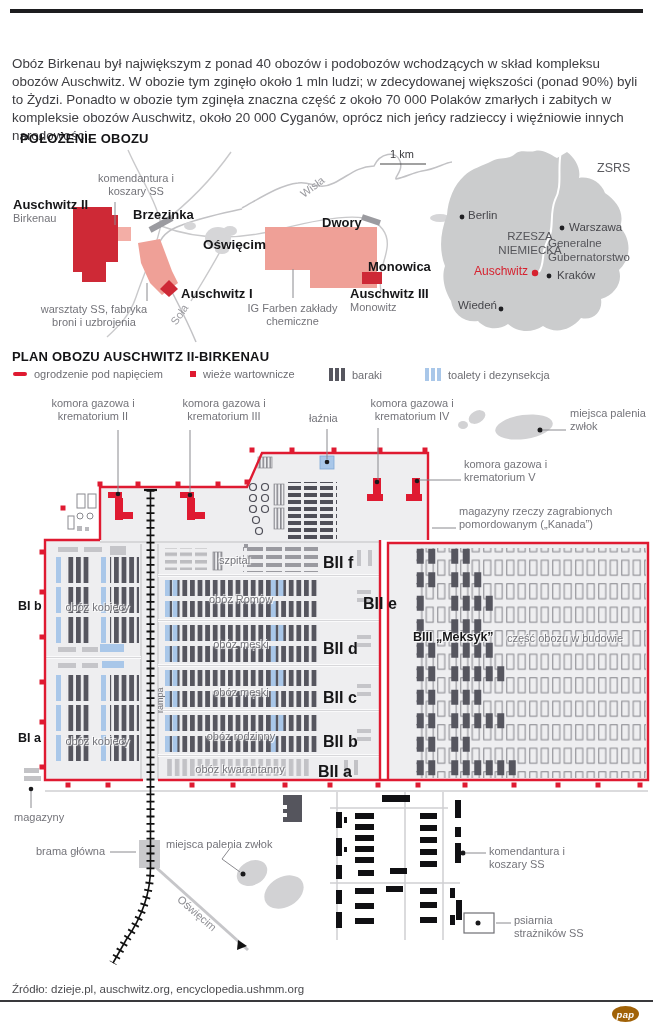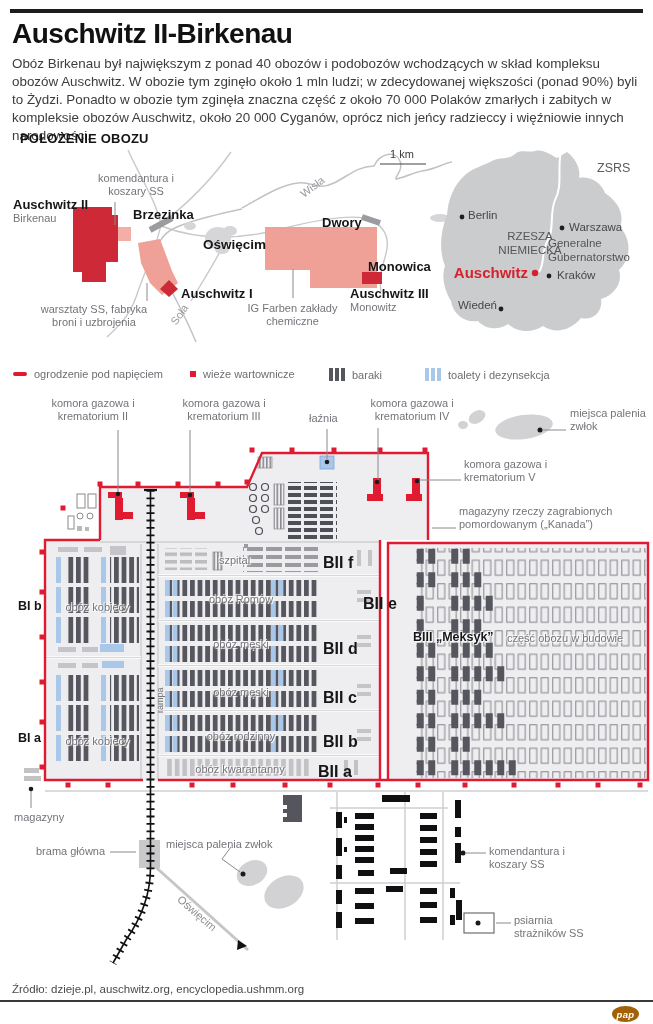--- a/index.html
+++ b/index.html
@@ -12,40 +12,39 @@
   .map,.plan{position:absolute;left:0;width:653px;}
   .map{top:145px;height:200px;}
   .plan{top:395px;height:575px;}
   .art{position:absolute;left:0;top:0;width:100%;height:100%;}
   .lb{position:absolute;font-size:11px;line-height:1.18;color:#74747a;}
   .lb.c{text-align:center;}
   .lb.b{color:#161618;font-weight:bold;font-size:13px;}
   .lb.sm{font-size:10.5px;}
   .lb.sector{color:#161618;font-weight:bold;font-size:16px;white-space:nowrap;}
   .lb.halo{text-shadow:0 0 3px #fff,1px 1px 0 rgba(255,255,255,.85),-1px -1px 0 rgba(255,255,255,.85);}
-  .lb.red{color:#d6222f;font-weight:bold;font-size:15px;}
+  .lb.red{color:#d6222f;font-weight:normal;font-size:12px;}
   .rot{transform-origin:0 0;}
   .nw{white-space:nowrap;}
   .legend{position:absolute;left:0;top:368px;width:653px;height:22px;}
   .leg{position:absolute;top:0;display:flex;align-items:center;font-size:11px;color:#6e6e73;}
   .sw-line{width:14px;height:4px;background:#df1a31;border-radius:2px;margin-right:7px;}
   .sw-sq{width:6px;height:6px;background:#df1a31;margin-right:7px;}
   .sw-bars{display:flex;gap:2px;margin-right:7px;}
   .sw-bars i{display:block;width:4px;height:13px;background:#56565f;}
   .sw-bars.blue i{background:#a9c7e9;}
   .src{position:absolute;left:12px;top:983px;font-size:11.5px;color:#4a4a4e;}
   .botrule{position:absolute;left:0;right:0;top:1000px;height:2px;background:#39393c;}
   .pap{position:absolute;right:14px;top:1006px;width:27px;height:16px;background:#a16207;border-radius:50%;color:#fff;font-size:9.5px;font-weight:bold;font-style:italic;display:flex;align-items:center;justify-content:center;letter-spacing:.3px;}
 </style>
 </head>
 <body>
 
 <div class="page">
   <div class="toprule"></div>
-  <h1>Auschwitz II-Birkenau</h1>
   <p class="intro">Obóz Birkenau był największym z ponad 40 obozów i podobozów wchodzących w skład kompleksu obozów Auschwitz. W obozie tym zginęło około 1 mln ludzi; w zdecydowanej większości (ponad 90%) byli to Żydzi. Ponadto w obozie tym zginęła znaczna część z około 70 000 Polaków zmarłych i zabitych w kompleksie obozów Auschwitz, około 20 000 Cyganów, oprócz nich jeńcy radzieccy i więźniowie innych narodowości.</p>
 
   <h2 class="sec" style="left:12px;top:131px;padding-left:8px;">POŁOŻENIE OBOZU</h2>
 
   <div class="map">
     <svg class="art" viewBox="0 0 653 200">
       <g stroke="#c9c9cb" stroke-width="1.4" fill="none">
         <path d="M128,5 C140,32 156,56 161,79 C157,102 147,120 136,152 C130,170 119,181 107,192"></path>
         <path d="M161,79 C186,60 212,34 231,7"></path>
         <path d="M161,81 C200,96 243,94 281,84 C320,74 346,70 364,73 C381,77 389,89 387,103 C385,118 378,125 381,147"></path>
@@ -114,20 +113,21 @@
     <div class="lb nw" style="left:597px;top:16px;font-size:12.5px;color:#5b5b60;">ZSRS</div>
     <div class="lb nw" style="left:468px;top:64px;font-size:11.5px;color:#46464b;">Berlin</div>
     <div class="lb nw" style="left:569px;top:76px;font-size:11.5px;color:#46464b;">Warszawa</div>
     <div class="lb c" style="left:452px;top:85px;width:76px;font-size:11.5px;color:#55555a;margin-left:40px;">RZESZA NIEMIECKA</div>
     <div class="lb" style="left:548px;top:92px;width:95px;font-size:11.5px;color:#55555a;">Generalne Gubernatorstwo</div>
     <div class="lb red nw" style="left:446px;top:119px;width:82px;text-align:right;">Auschwitz</div>
     <div class="lb nw" style="left:557px;top:124px;font-size:11.5px;color:#46464b;">Kraków</div>
     <div class="lb nw" style="left:458px;top:154px;font-size:11.5px;color:#46464b;">Wiedeń</div>
   </div>
 
+  <h2 class="sec" style="left:12px;top:349px;">PLAN OBOZU AUSCHWITZ II-BIRKENAU</h2>
 
   <div class="legend">
     <div class="leg" style="left:13px;">
       <span class="sw-line"></span>
       <span>ogrodzenie pod napięciem</span>
     </div>
     <div class="leg" style="left:190px;">
       <span class="sw-sq"></span>
       <span>wieże wartownicze</span>
     </div>

